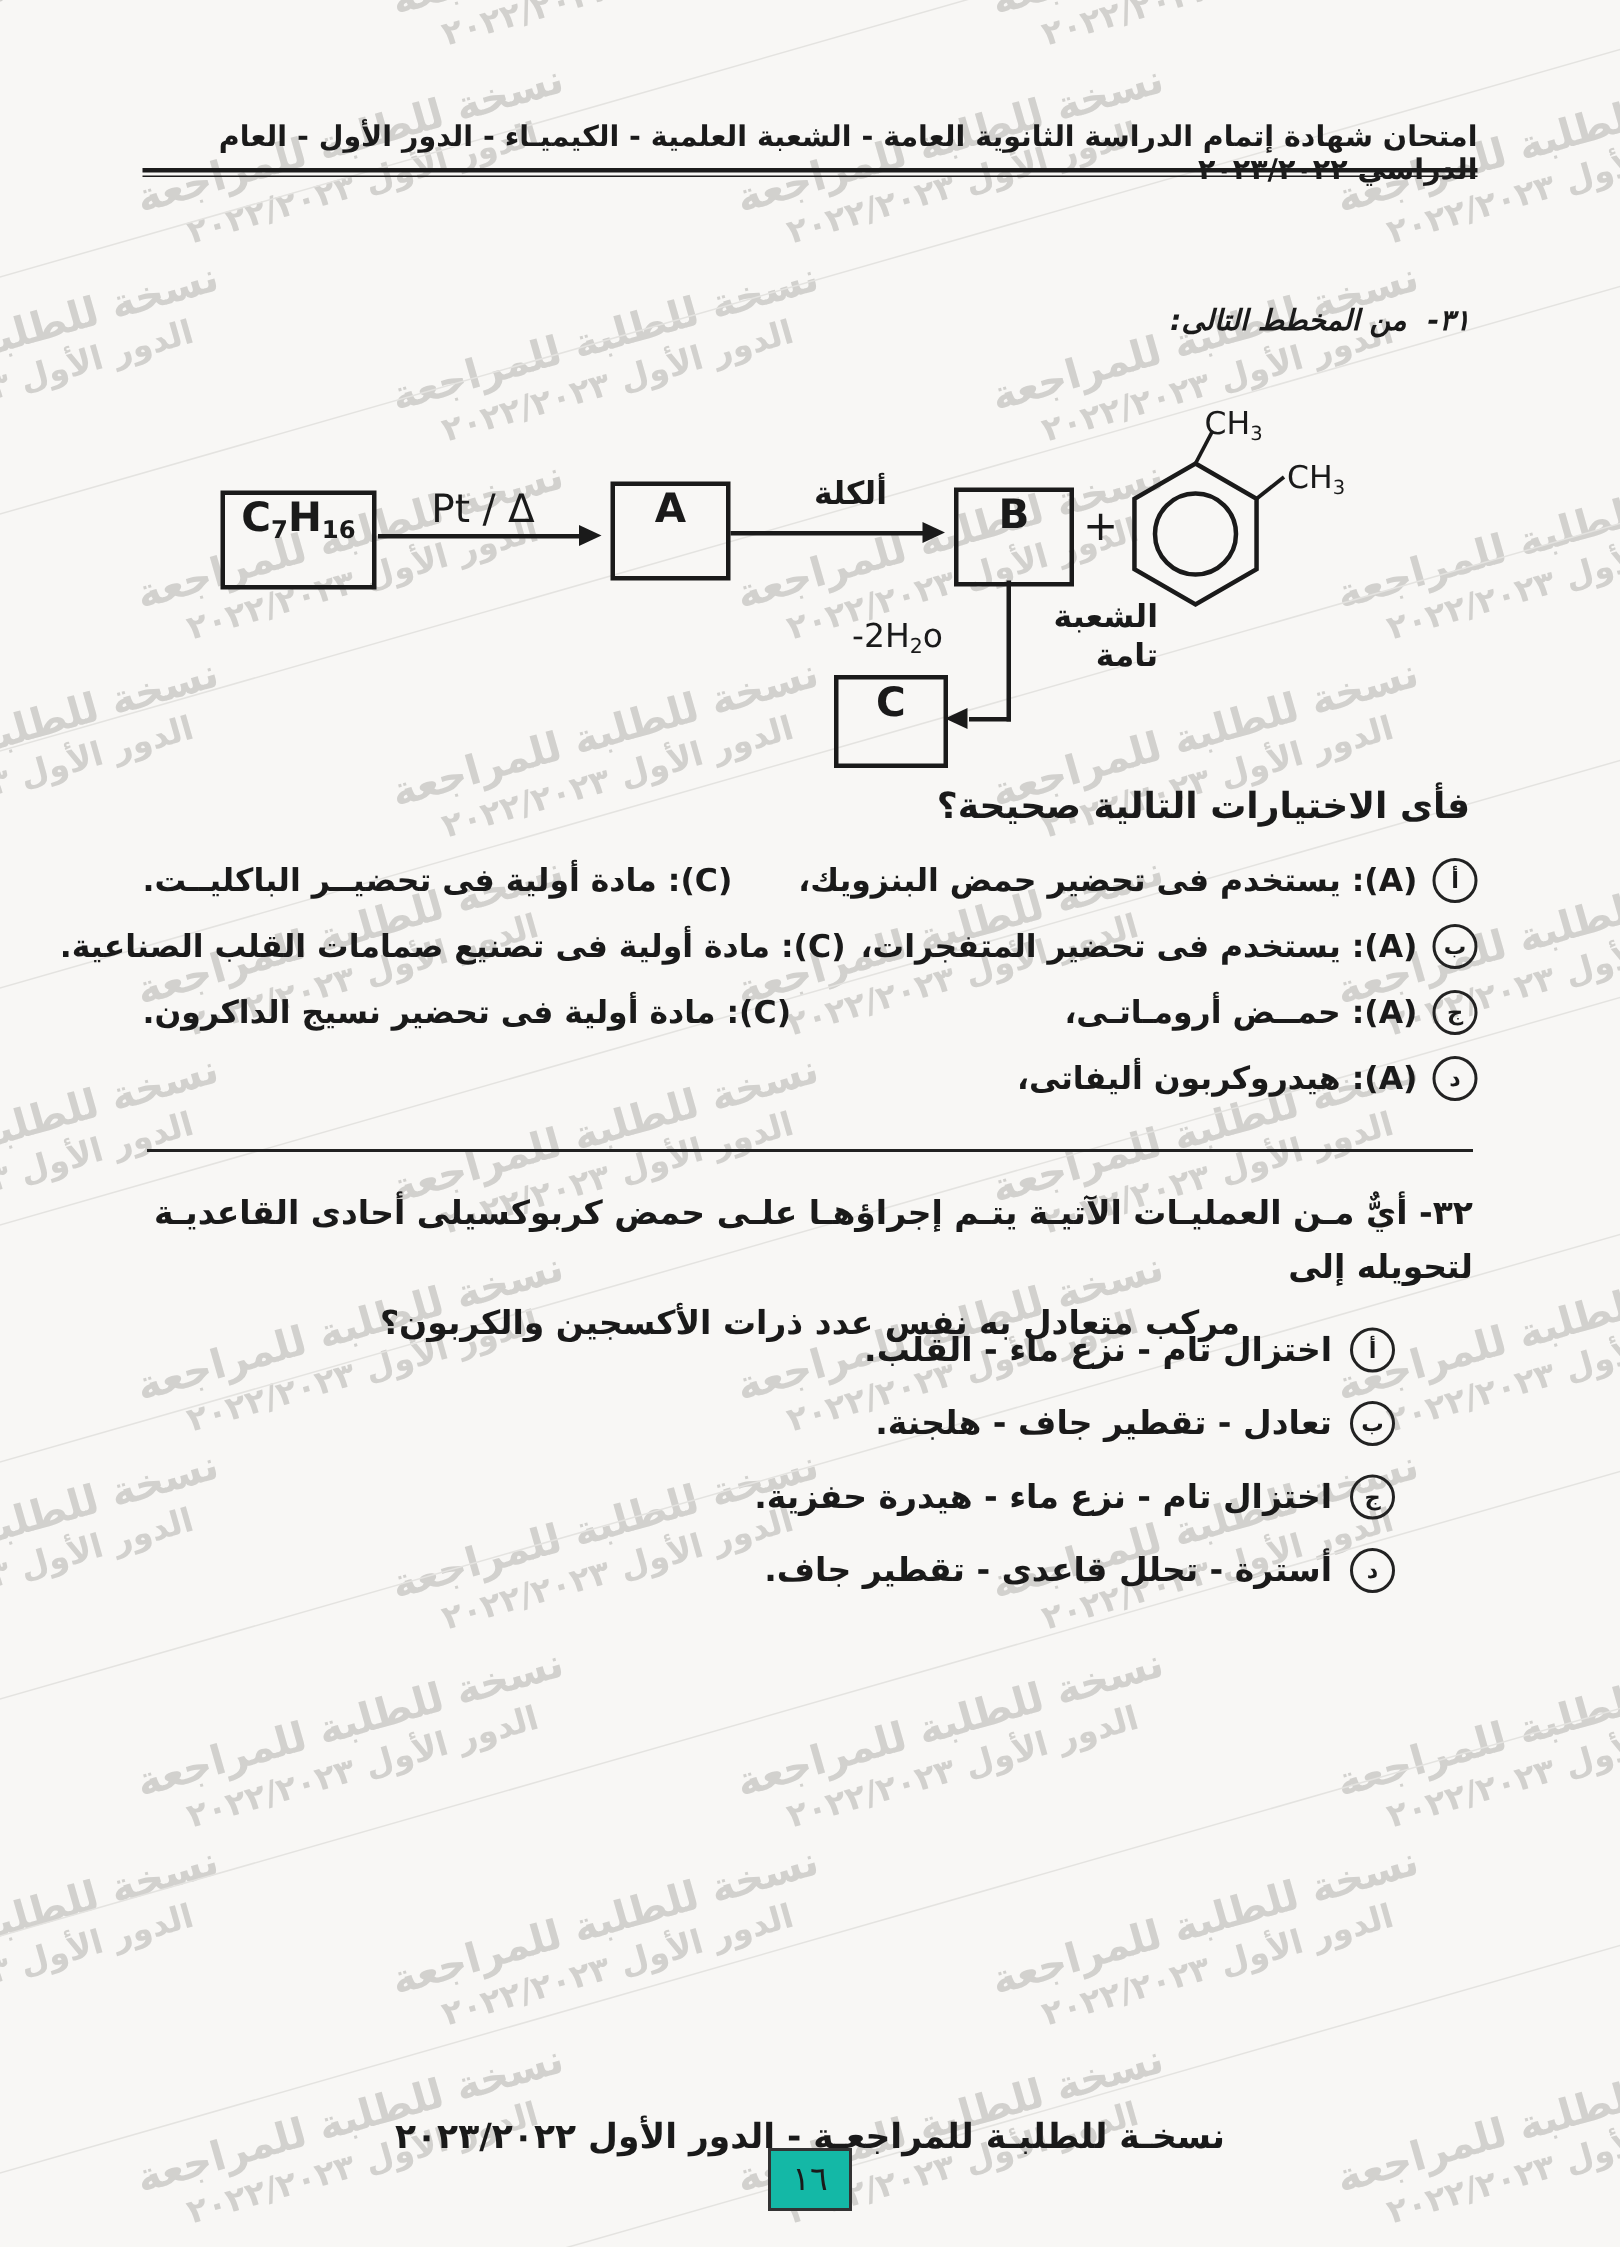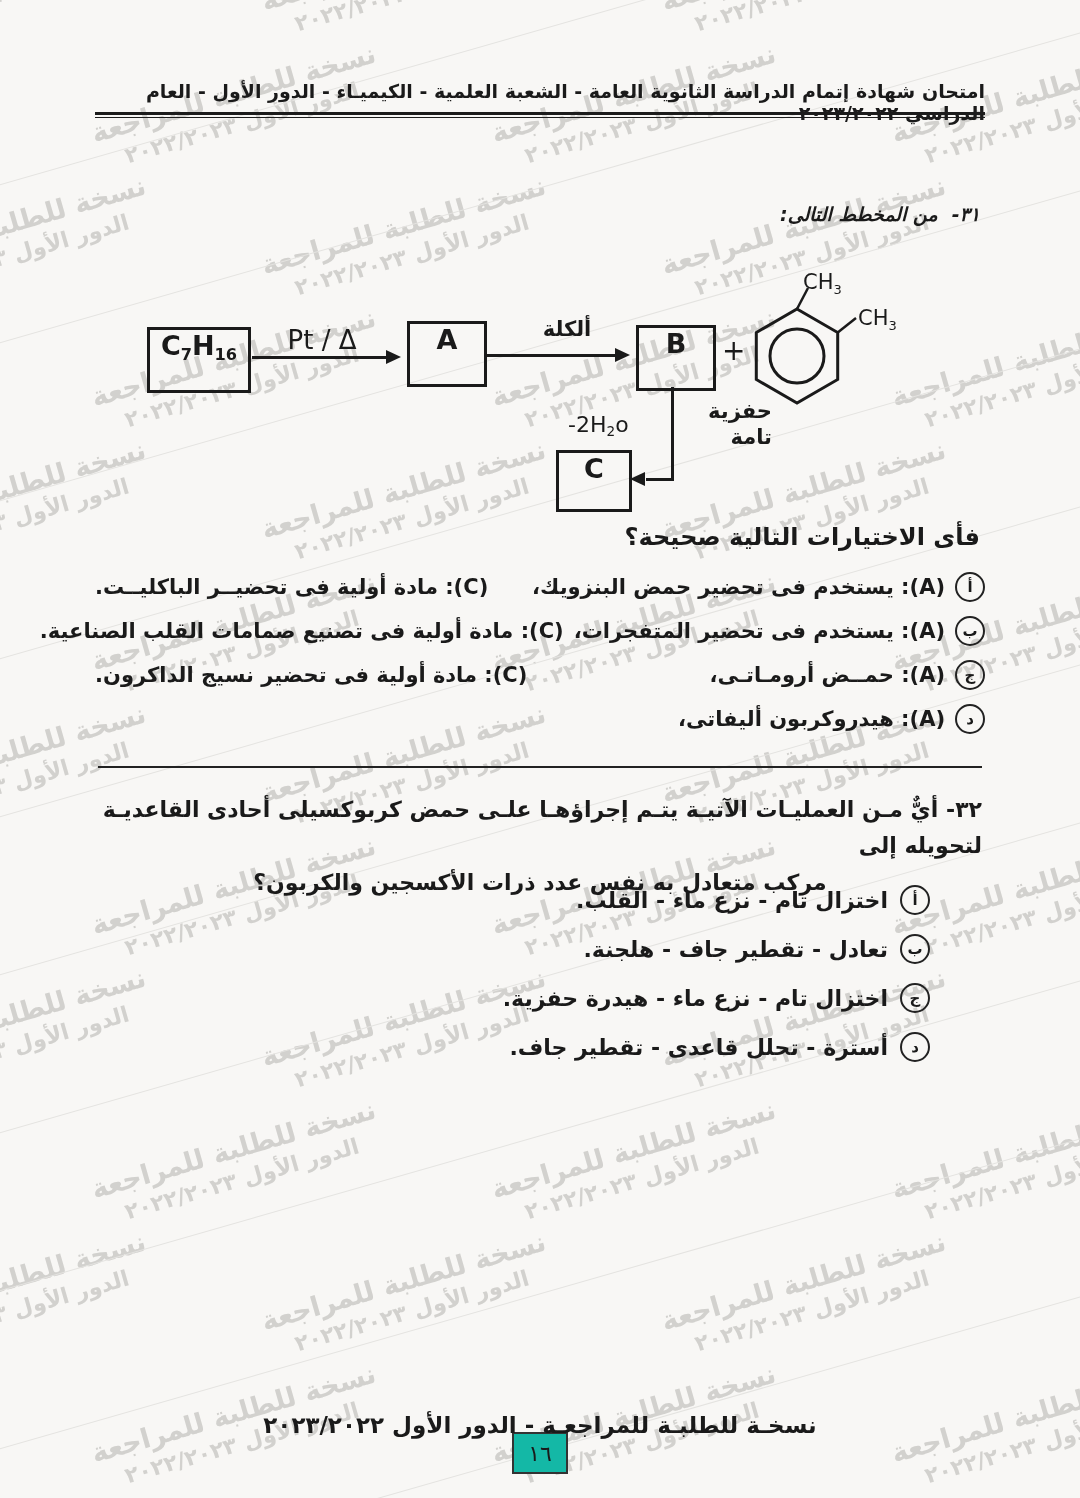--- a/index.html
+++ b/index.html
@@ -294,21 +294,21 @@
         <line x1="95.7" y1="66.5" x2="114" y2="52" stroke="#1a1a1a" stroke-width="2.5"></line>
       </svg>
       <span class="ch3" style="left:803px;top:270px;"><span>CH</span><sub>3</sub></span>
       <span class="ch3" style="left:858px;top:306px;"><span>CH</span><sub>3</sub></span>
 
       <div class="vline" style="left:671px;top:387px;height:94px;"></div>
       <div class="arrow-line" style="left:646px;top:478px;width:28px;"></div>
       <div class="arrow-head-left" style="left:630px;top:472px;"></div>
 
       <div class="dlabel-ar" style="left:682px;top:398px;width:90px;text-align:right;">
-        <div>حفزية</div>
+        <div>الشعبة</div>
         <div>تامة</div>
       </div>
       <div class="water-label" style="left:568px;top:412px;"><span>-2H</span><sub>2</sub><span>o</span></div>
 
       <div class="dbox" style="left:556px;top:450px;width:70px;height:56px;">C</div>
     </div>
 
     <div class="q31-question">فأى الاختيارات التالية صحيحة؟</div>
 
     <div class="q31-options">

